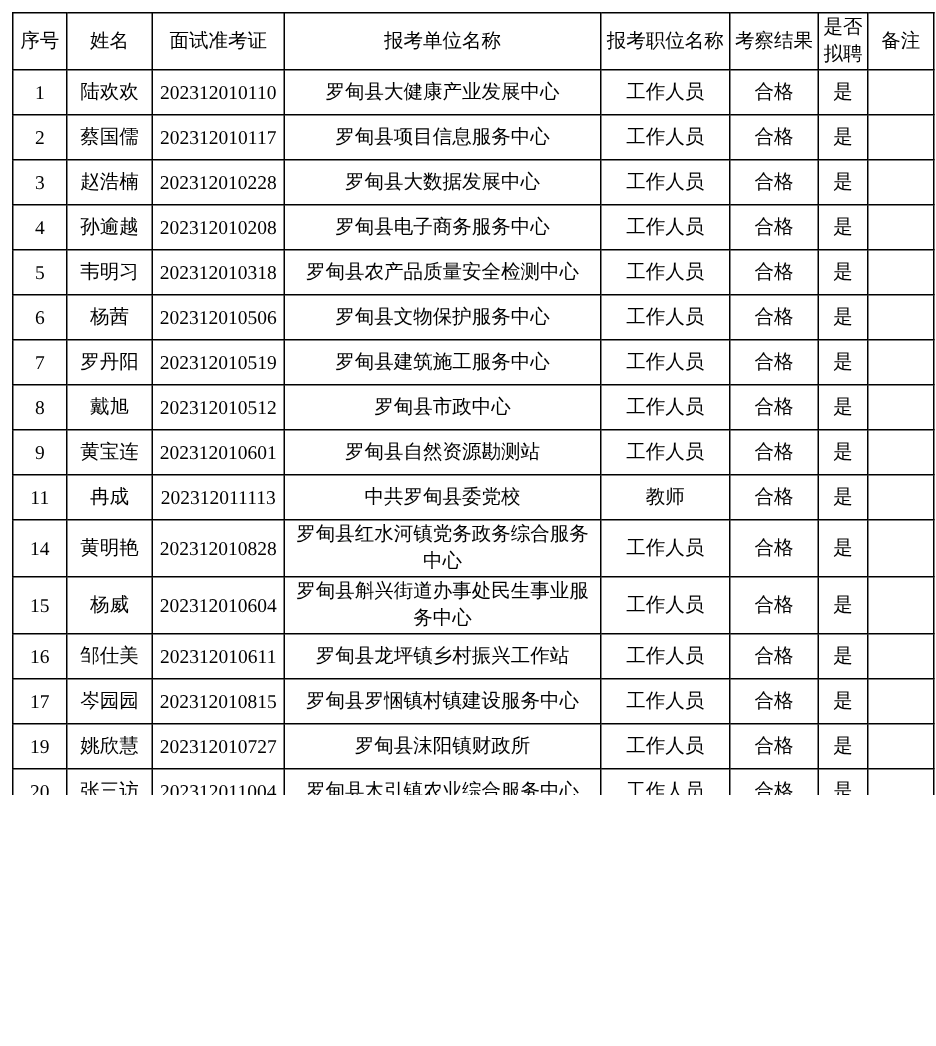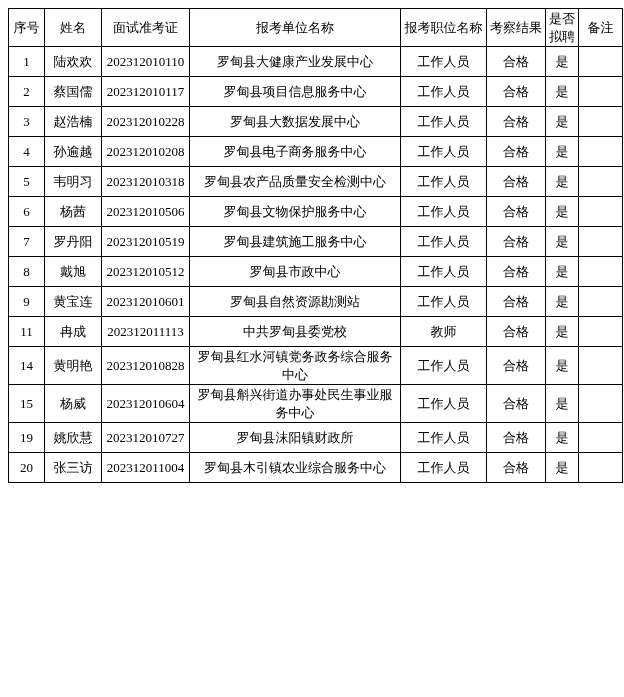--- a/index.html
+++ b/index.html
@@ -193,20 +193,40 @@
           <td class="cell-no">15</td>
           <td class="cell-name">杨威</td>
           <td class="cell-ticket">202312010604</td>
           <td class="cell-unit">罗甸县斛兴街道办事处民生事业服务中心</td>
           <td class="cell-position">工作人员</td>
           <td class="cell-result">合格</td>
           <td class="cell-hire">是</td>
           <td class="cell-note"></td>
         </tr>
         <tr>
+          <td class="cell-no">16</td>
+          <td class="cell-name">邹仕美</td>
+          <td class="cell-ticket">202312010611</td>
+          <td class="cell-unit">罗甸县龙坪镇乡村振兴工作站</td>
+          <td class="cell-position">工作人员</td>
+          <td class="cell-result">合格</td>
+          <td class="cell-hire">是</td>
+          <td class="cell-note"></td>
+        </tr>
+        <tr>
+          <td class="cell-no">17</td>
+          <td class="cell-name">岑园园</td>
+          <td class="cell-ticket">202312010815</td>
+          <td class="cell-unit">罗甸县罗悃镇村镇建设服务中心</td>
+          <td class="cell-position">工作人员</td>
+          <td class="cell-result">合格</td>
+          <td class="cell-hire">是</td>
+          <td class="cell-note"></td>
+        </tr>
+        <tr>
           <td class="cell-no">19</td>
           <td class="cell-name">姚欣慧</td>
           <td class="cell-ticket">202312010727</td>
           <td class="cell-unit">罗甸县沫阳镇财政所</td>
           <td class="cell-position">工作人员</td>
           <td class="cell-result">合格</td>
           <td class="cell-hire">是</td>
           <td class="cell-note"></td>
         </tr>
         <tr>

